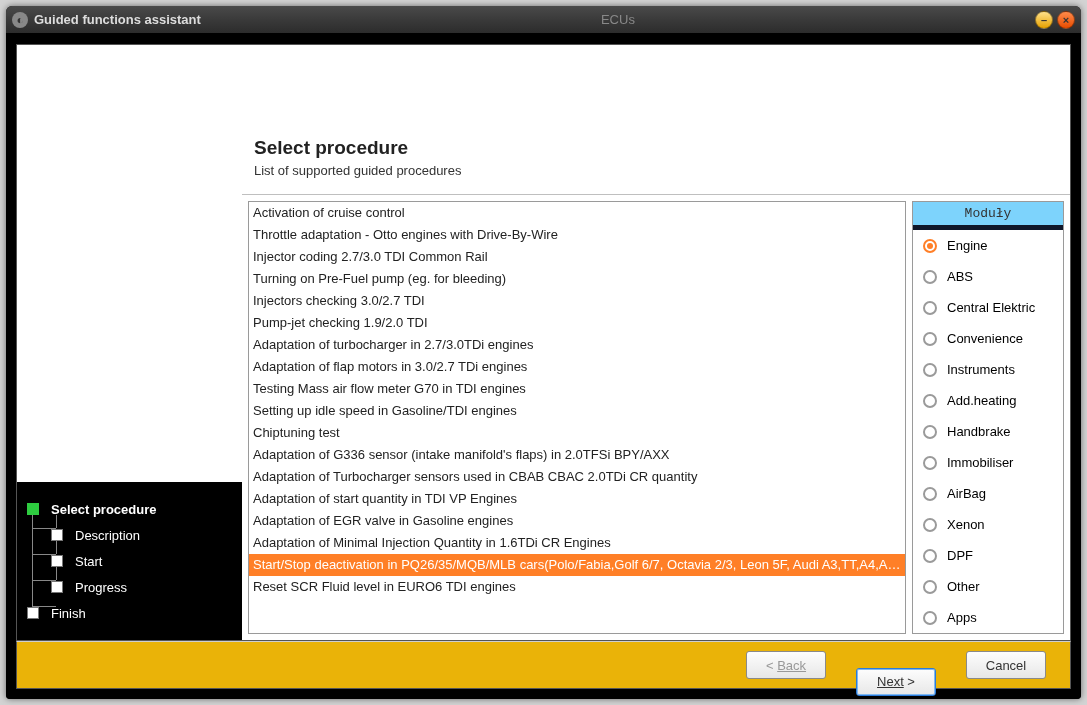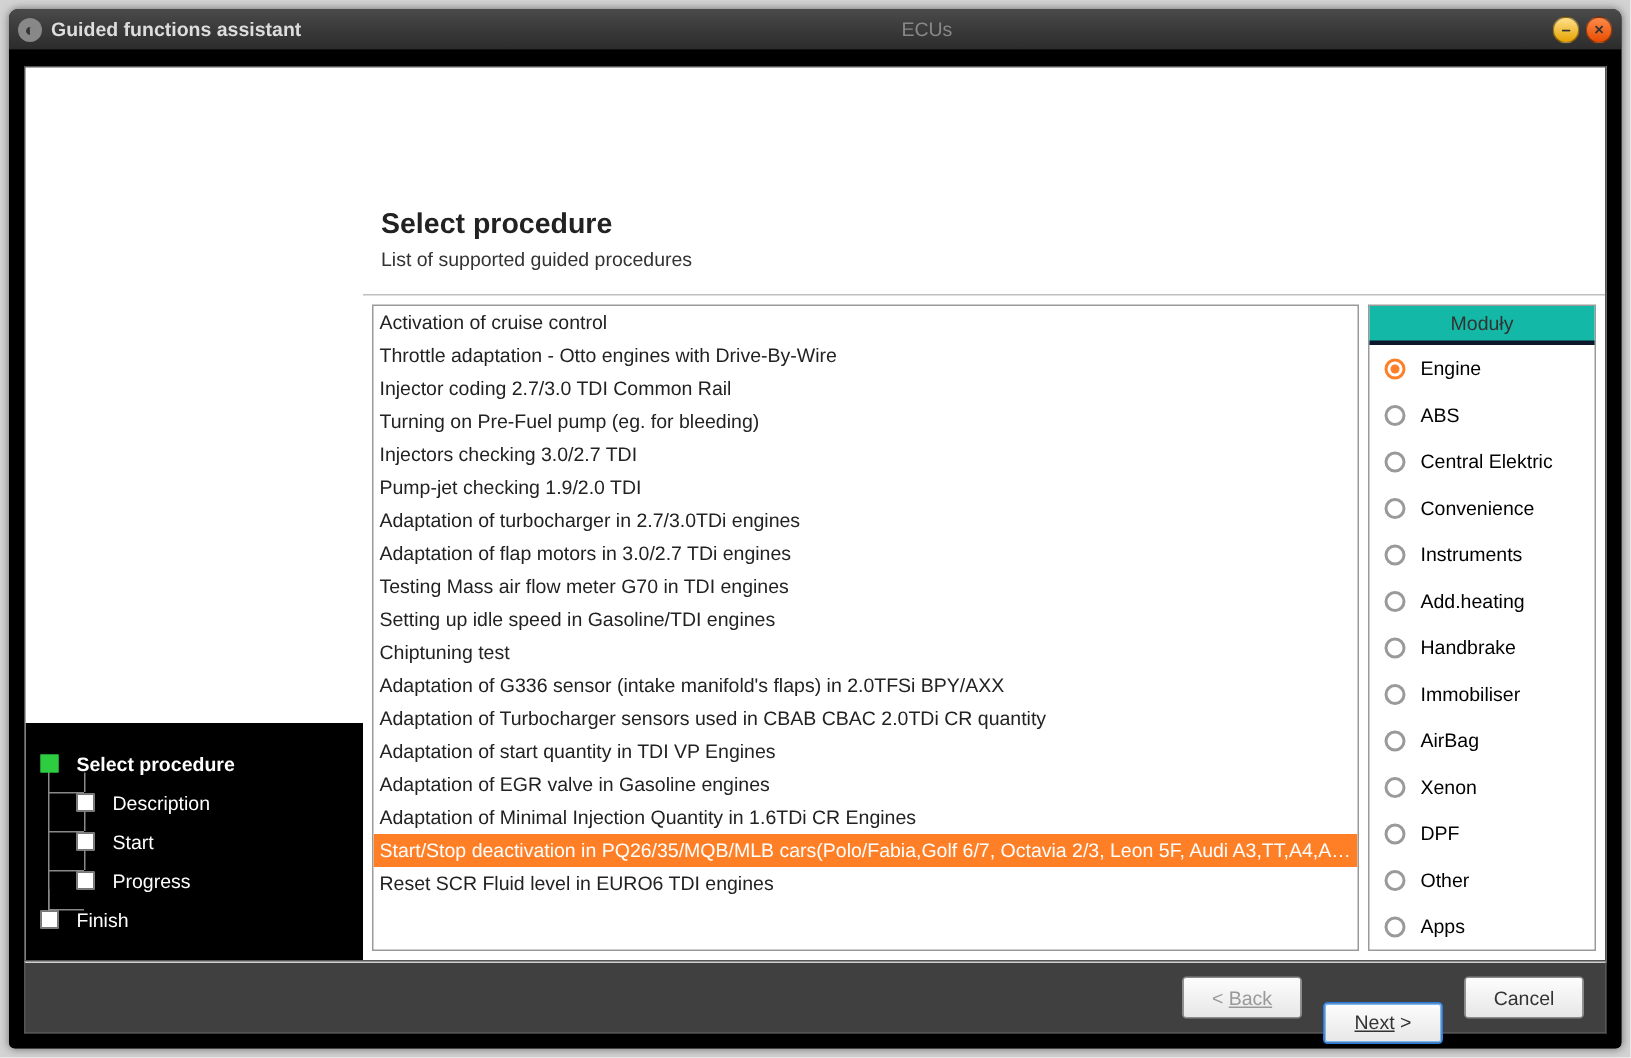--- a/index.html
+++ b/index.html
@@ -163,23 +163,24 @@
   .modules {
     width:152px;
     margin:6px 6px 6px 0;
     border:1px solid #9a9a9a;
     display:flex;flex-direction:column;
     font-size:13px;
   }
   .modules-header{
     text-align:center;
     padding:4px 0;
-    background:#14b8a6;
-    border-bottom:3px solid #0f172a;
+    background:#7dd3fc;
+    border-bottom:5px solid #0f172a;
     color:#333;
+    font-family:Liberation Mono, monospace;
   }
   .module-list{
     flex:1;
     overflow:auto;
   }
   .module-item{
     display:flex;align-items:center;
     padding:8px 10px;
     gap:10px;
     cursor:default;
@@ -192,23 +193,23 @@
   .module-item.selected .radio{border-color:#ff7f27;}
   .module-item.selected .radio::after{
     content:"";position:absolute;left:2px;top:2px;width:6px;height:6px;border-radius:50%;background:#ff7f27;
   }
 
   .footer {
     height:48px;
     display:flex;
     justify-content:flex-end;
     align-items:center;
-    gap:14px;
-    padding-right:14px;
-    background:#404040;
+    gap:30px;
+    padding-right:24px;
+    background:#eab308;
     border-top:1px solid #cfcfcf;
     border-left:1px solid #555;
     border-right:1px solid #555;
     border-bottom:1px solid #555;
   }
   .btn{
     min-width:80px;height:28px;
     background:linear-gradient(#fdfdfd,#e7e7e7);
     border:1px solid #8a8a8a;
     border-radius:3px;

